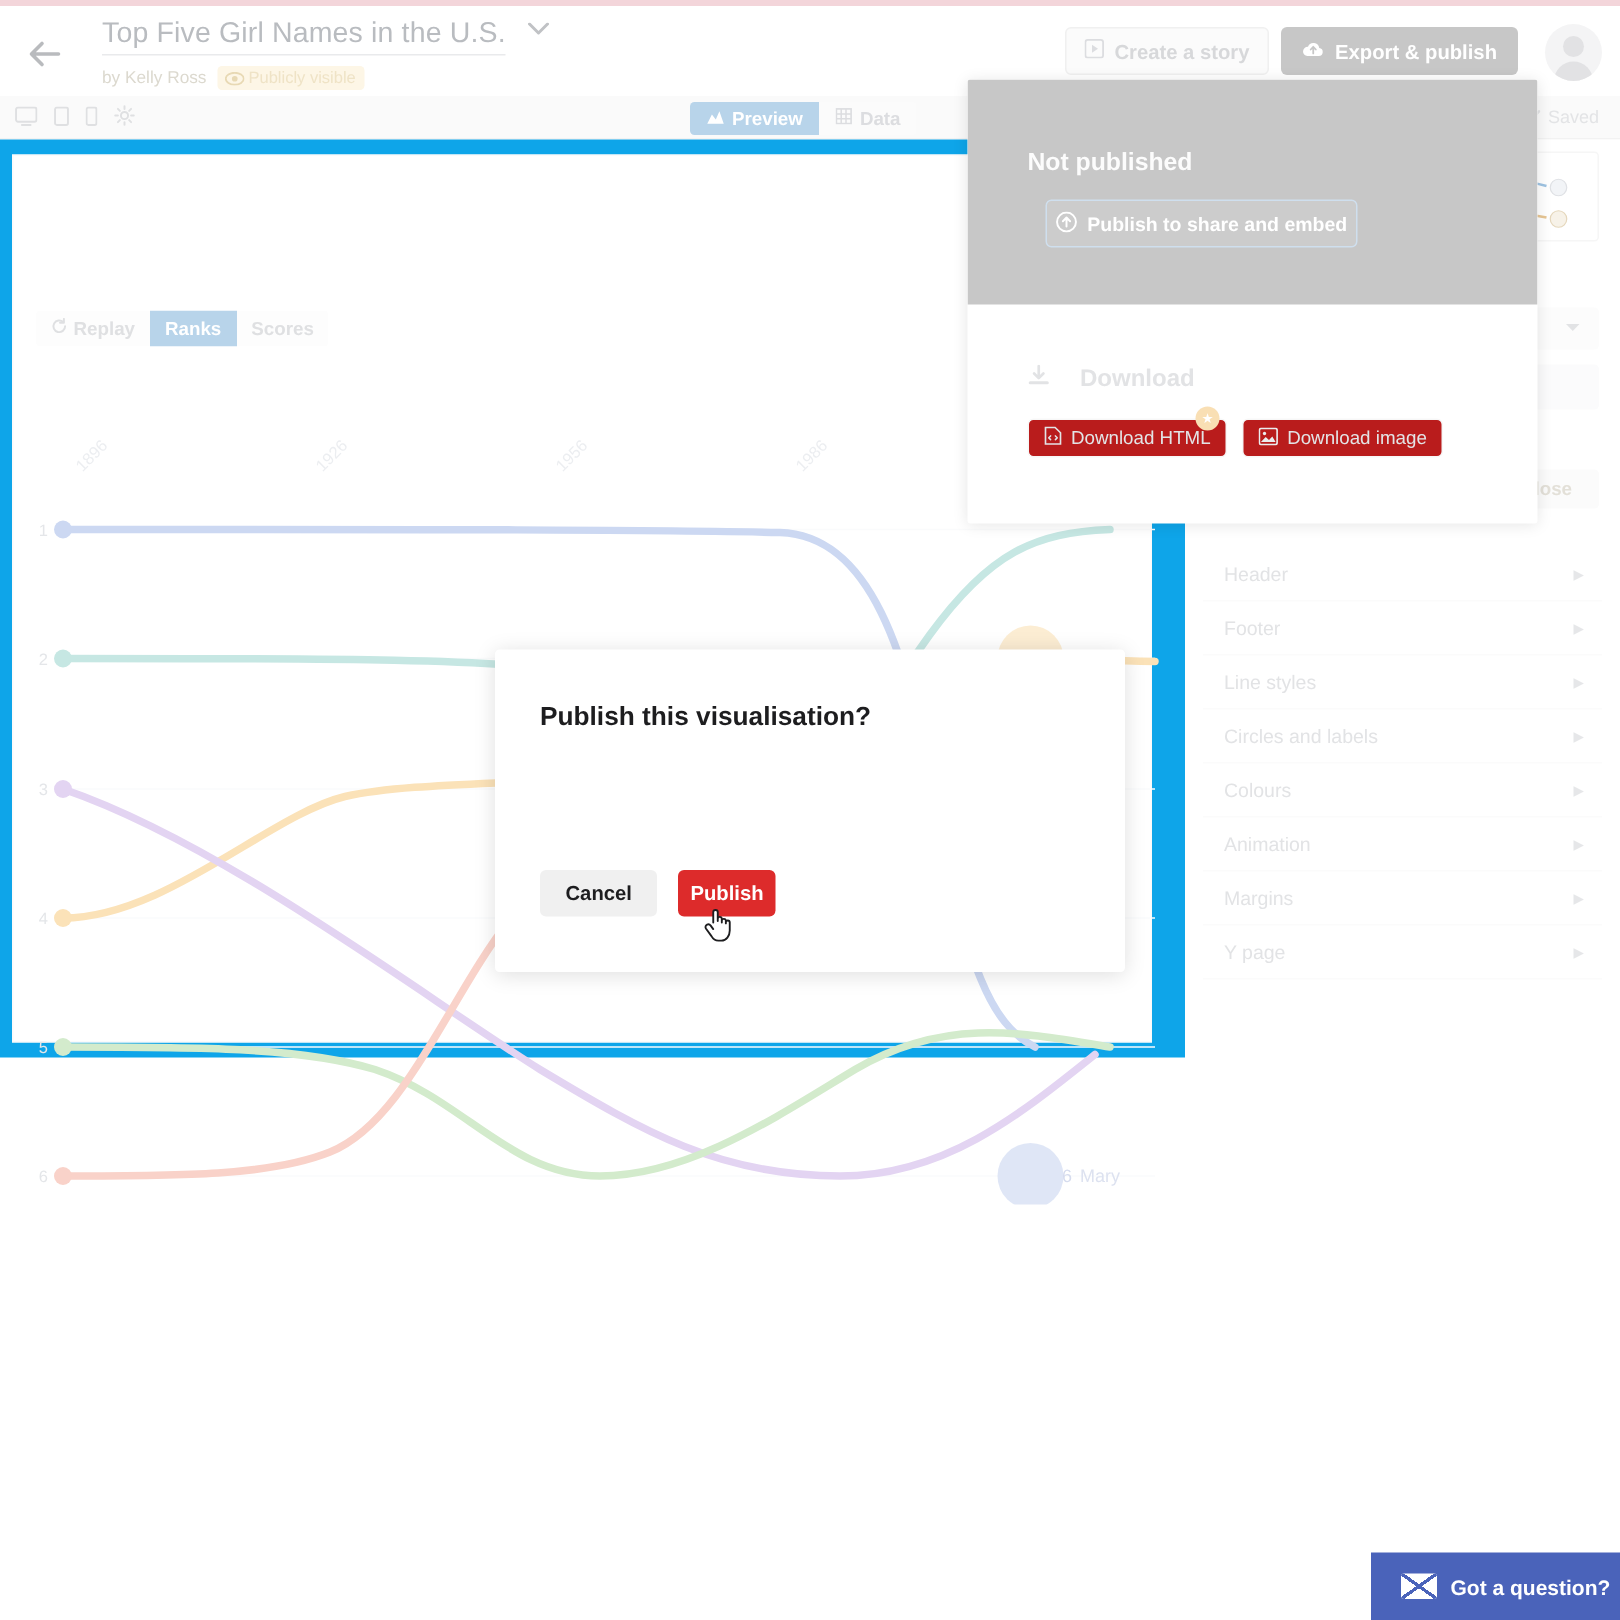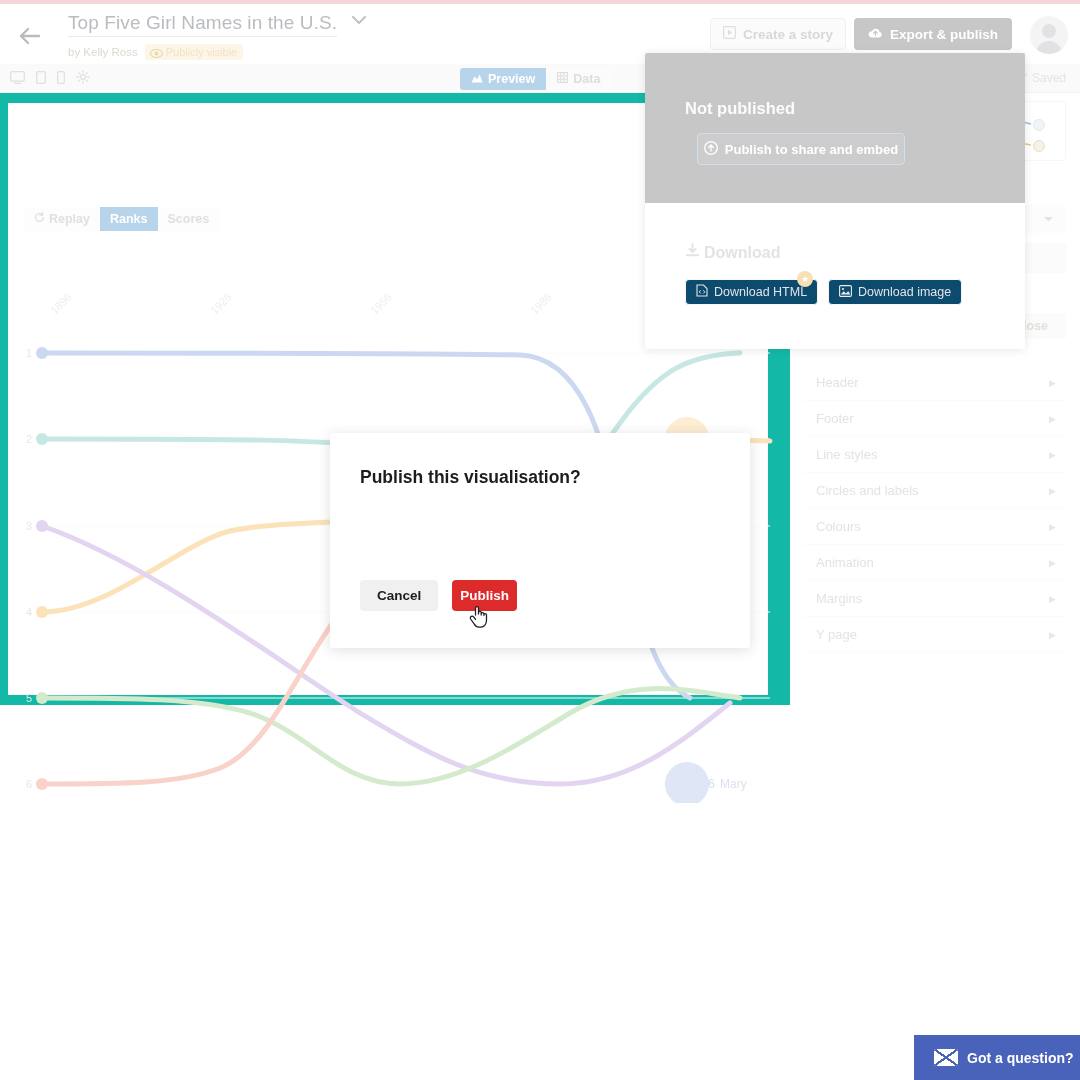--- a/index.html
+++ b/index.html
@@ -55,21 +55,21 @@
   .subbar { position:absolute; top:64px; left:0; width:1080px; height:29px; background:#fafafa; border-bottom:1px solid #f2f2f2; }
   .device-icons { position:absolute; left:10px; top:6px; display:flex; gap:11px; align-items:center; }
   .dev-ico { color:#dfe0e2; display:flex; align-items:center; }
   .seg { position:absolute; left:460px; top:4px; display:flex; border-radius:3px; overflow:hidden; }
   .seg-item { font-size:12.5px; font-weight:bold; padding:4px 11px; display:flex; align-items:center; gap:5px; }
   .seg-on { background:#b8d4ea; color:#ffffff; }
   .seg-off { background:#fbfbfb; color:#dcdde0; }
   .saved { position:absolute; right:14px; top:7px; font-size:12px; color:#e3e4e6; display:flex; gap:5px; align-items:center; }
 
   
-  .canvas { position:absolute; top:93px; left:0; width:790px; height:612px; background:#14b8a6;text-align:center; }
+  .canvas { position:absolute; top:93px; left:0; width:790px; height:612px; background:#0ea5e9;text-align:center; }
   .canvas-card { position:absolute; left:8px; top:10px; width:760px; height:592px; background:#fff; border:1px solid #fafafa; }
   .mode-btns { position:absolute; left:24px; top:114px; display:flex; border-radius:3px; overflow:hidden; }
   .mode-btn { font-size:12.5px; font-weight:bold; padding:5px 10px; display:flex; align-items:center; gap:4px; }
   .mb-plain { background:#fdfdfd; color:#dfe0e2; }
   .mb-on { background:#b8d4ea; color:#fff; }
 
   .chart-svg { position:absolute; left:0; top:150px; width:790px; height:560px; }
 
   
   .sidebar { position:absolute; top:93px; right:0; width:290px; height:612px; background:#fff; }
@@ -104,26 +104,26 @@
   .pub-top { position:absolute; left:0; top:0; width:380px; height:150px; background:#c7c7c7; }
   .pub-not { position:absolute; left:40px; top:46px; font-size:16.5px; font-weight:bold; color:#fcfcfc; }
   .pub-cta {
     position:absolute; left:40px; top:80px; width:208px; height:32px;
     border:1px solid #cfdfee; background:#cccccc; border-radius:4px;
     display:flex; align-items:center; justify-content:center; gap:7px;
     font-size:13px; font-weight:bold; color:#ffffff;margin-left:12px;
   }
   .pub-dl-title {
     position:absolute; left:40px; top:190px; font-size:16px; font-weight:bold; color:#e2e3e5;
-    display:flex; align-items:center; gap:4px;
+    display:flex; align-items:center; gap:20px;
   }
   .pub-dl-btns { position:absolute; left:40px; top:226px; display:flex; gap:10px; }
   .dl-btn {
     height:26px; padding:0 10px; border:1px solid #f7f7f7; border-radius:4px;
-    display:flex; align-items:center; gap:6px; font-size:12.5px; color:#e3e4e6; background:#0c4a6e;
+    display:flex; align-items:center; gap:6px; font-size:12.5px; color:#e3e4e6; background:#b91c1c;
   }
   .pro-star {
     position:absolute; left:152px; top:218px; width:16px; height:16px; border-radius:50%;
     background:#f9dfb4; color:#fff; font-size:9px; display:flex; align-items:center; justify-content:center;
   }
 
   
   .modal {
     position:absolute; left:330px; top:433px; width:420px; height:215px;
     background:#fff; border-radius:3px; box-shadow:0 2px 14px rgba(0,0,0,.13);

